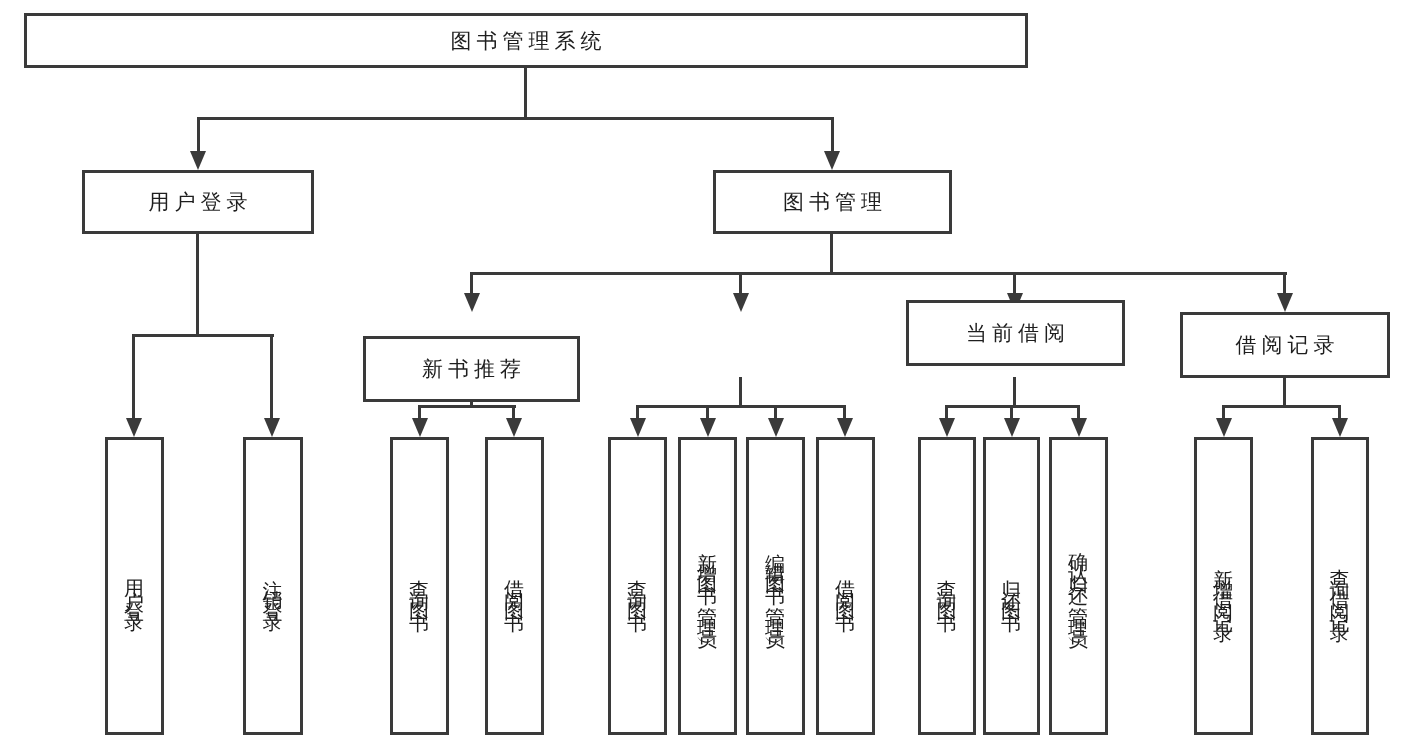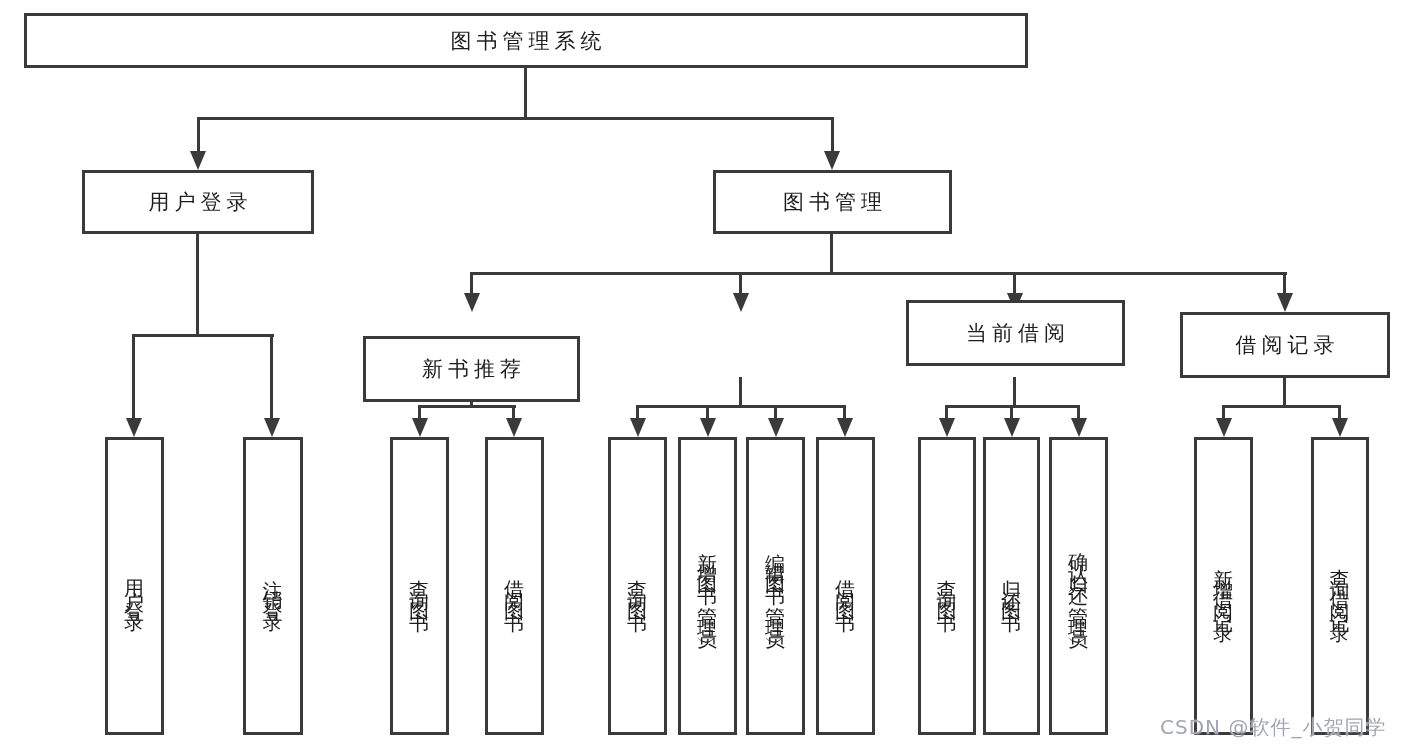--- a/index.html
+++ b/index.html
@@ -178,15 +178,14 @@
     <span>确认归还（管理员）</span>
   </div>
 
   <div class="node v" style="left:1194px;top:437px;width:59px;height:298px;">
     <span>新增借阅记录</span>
   </div>
   <div class="node v" style="left:1311px;top:437px;width:58px;height:298px;">
     <span>查询借阅记录</span>
   </div>
 
-  <div class="watermark">CSDN @软件_小贺同学</div>
 
 </div>
 
 </body></html>

